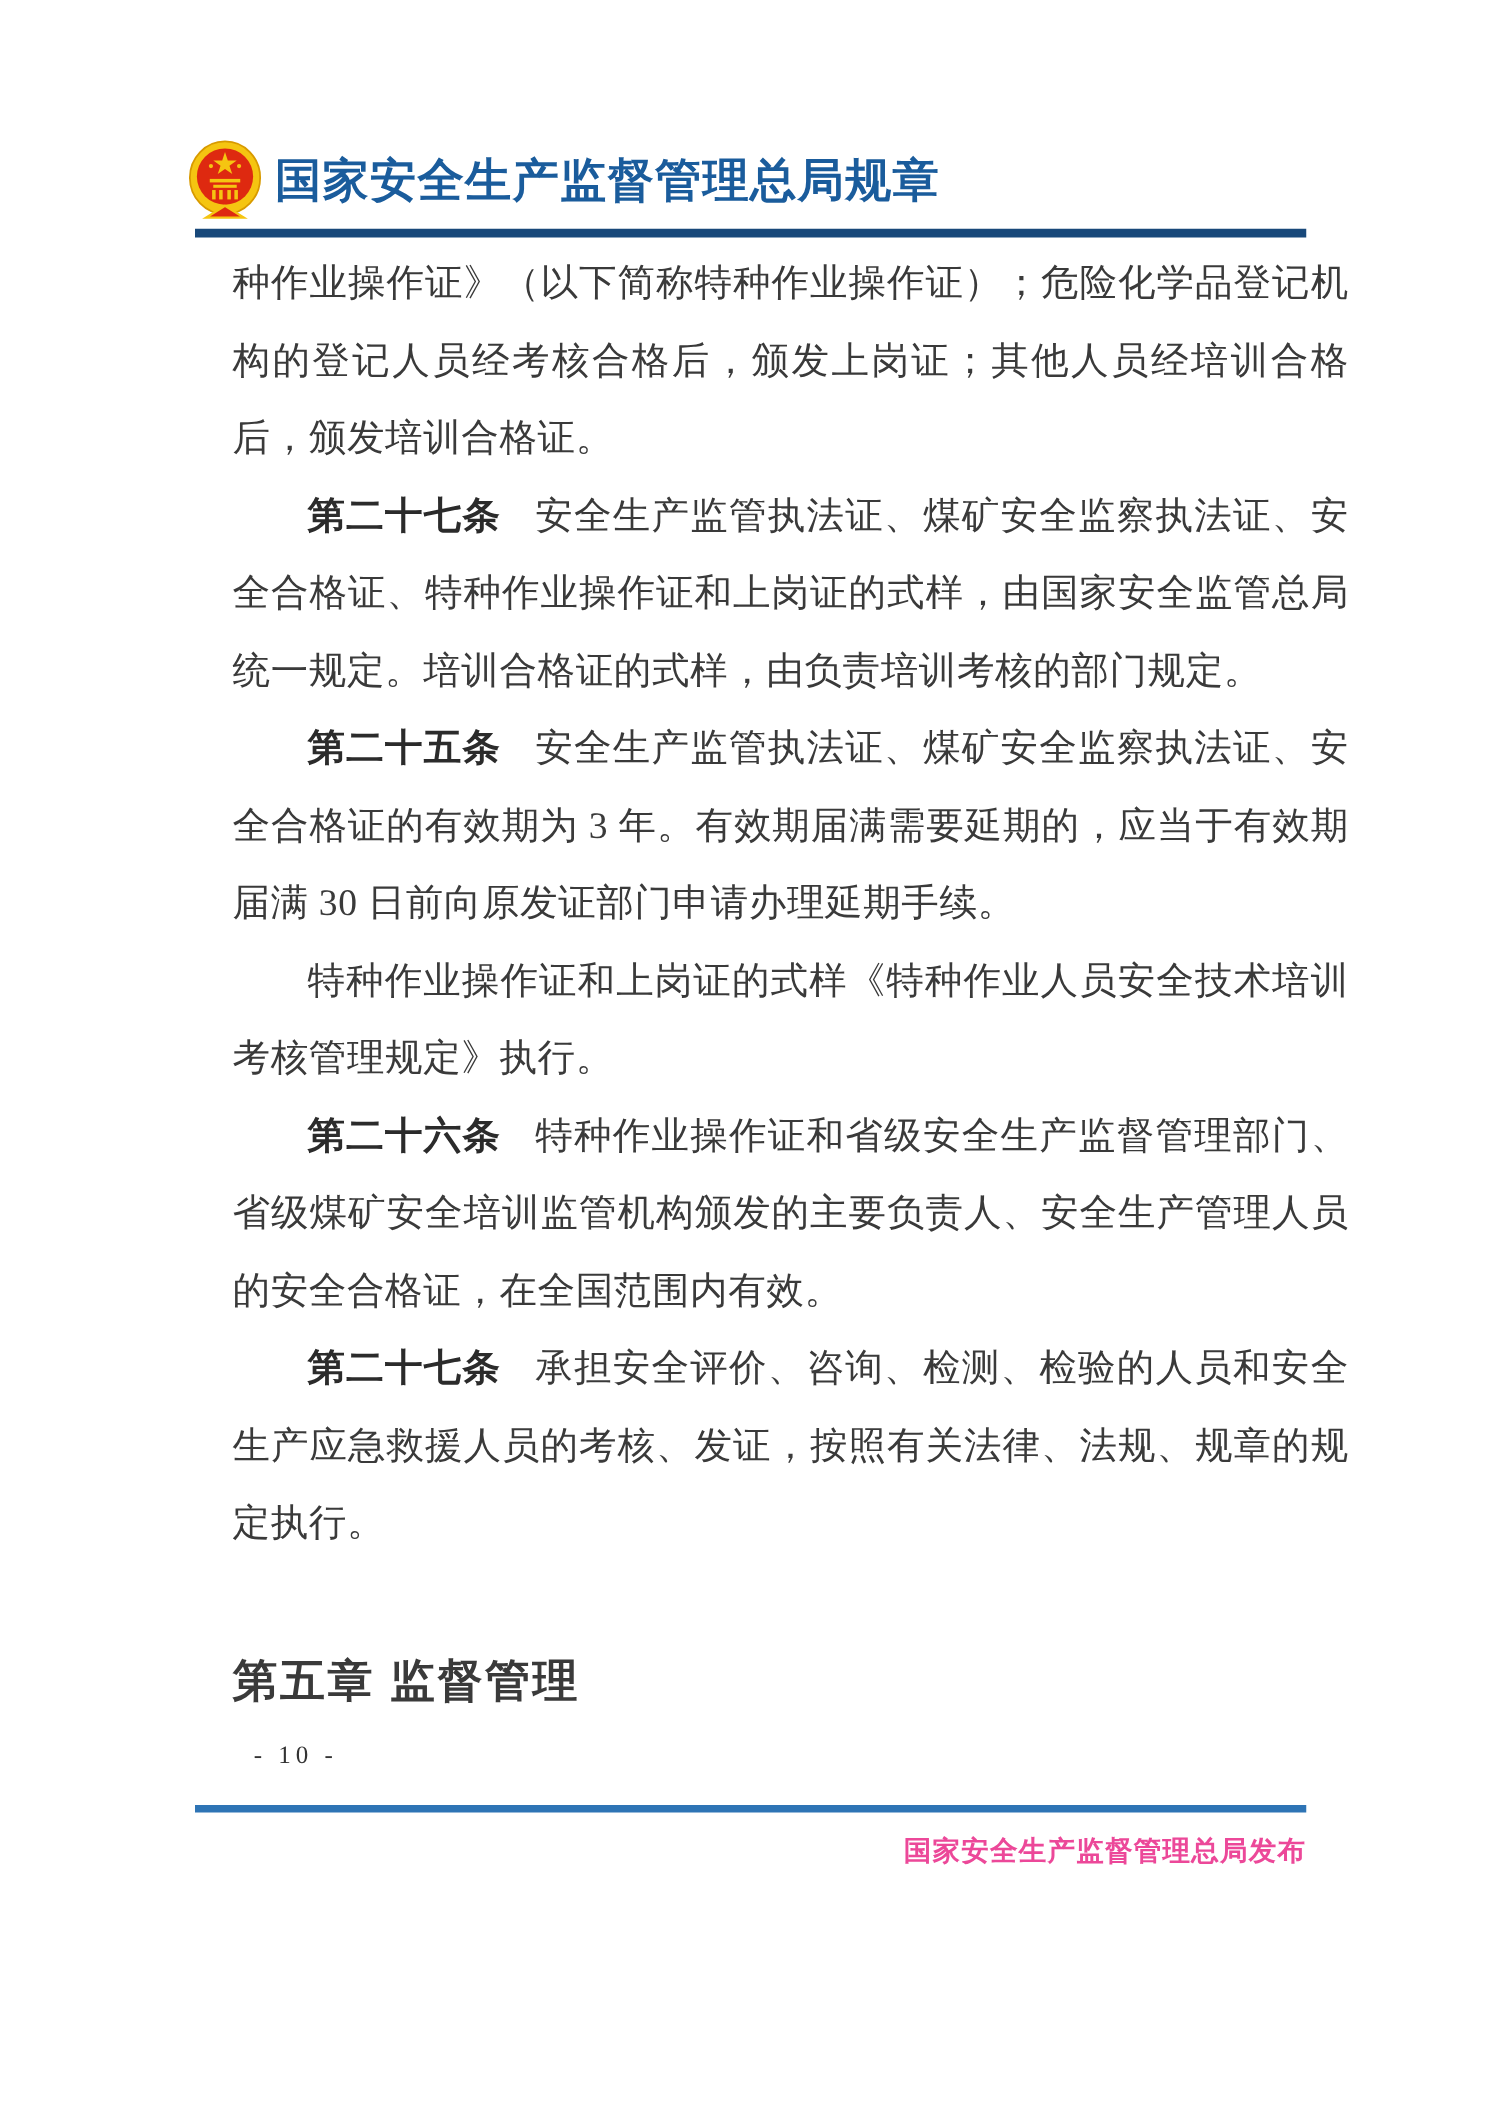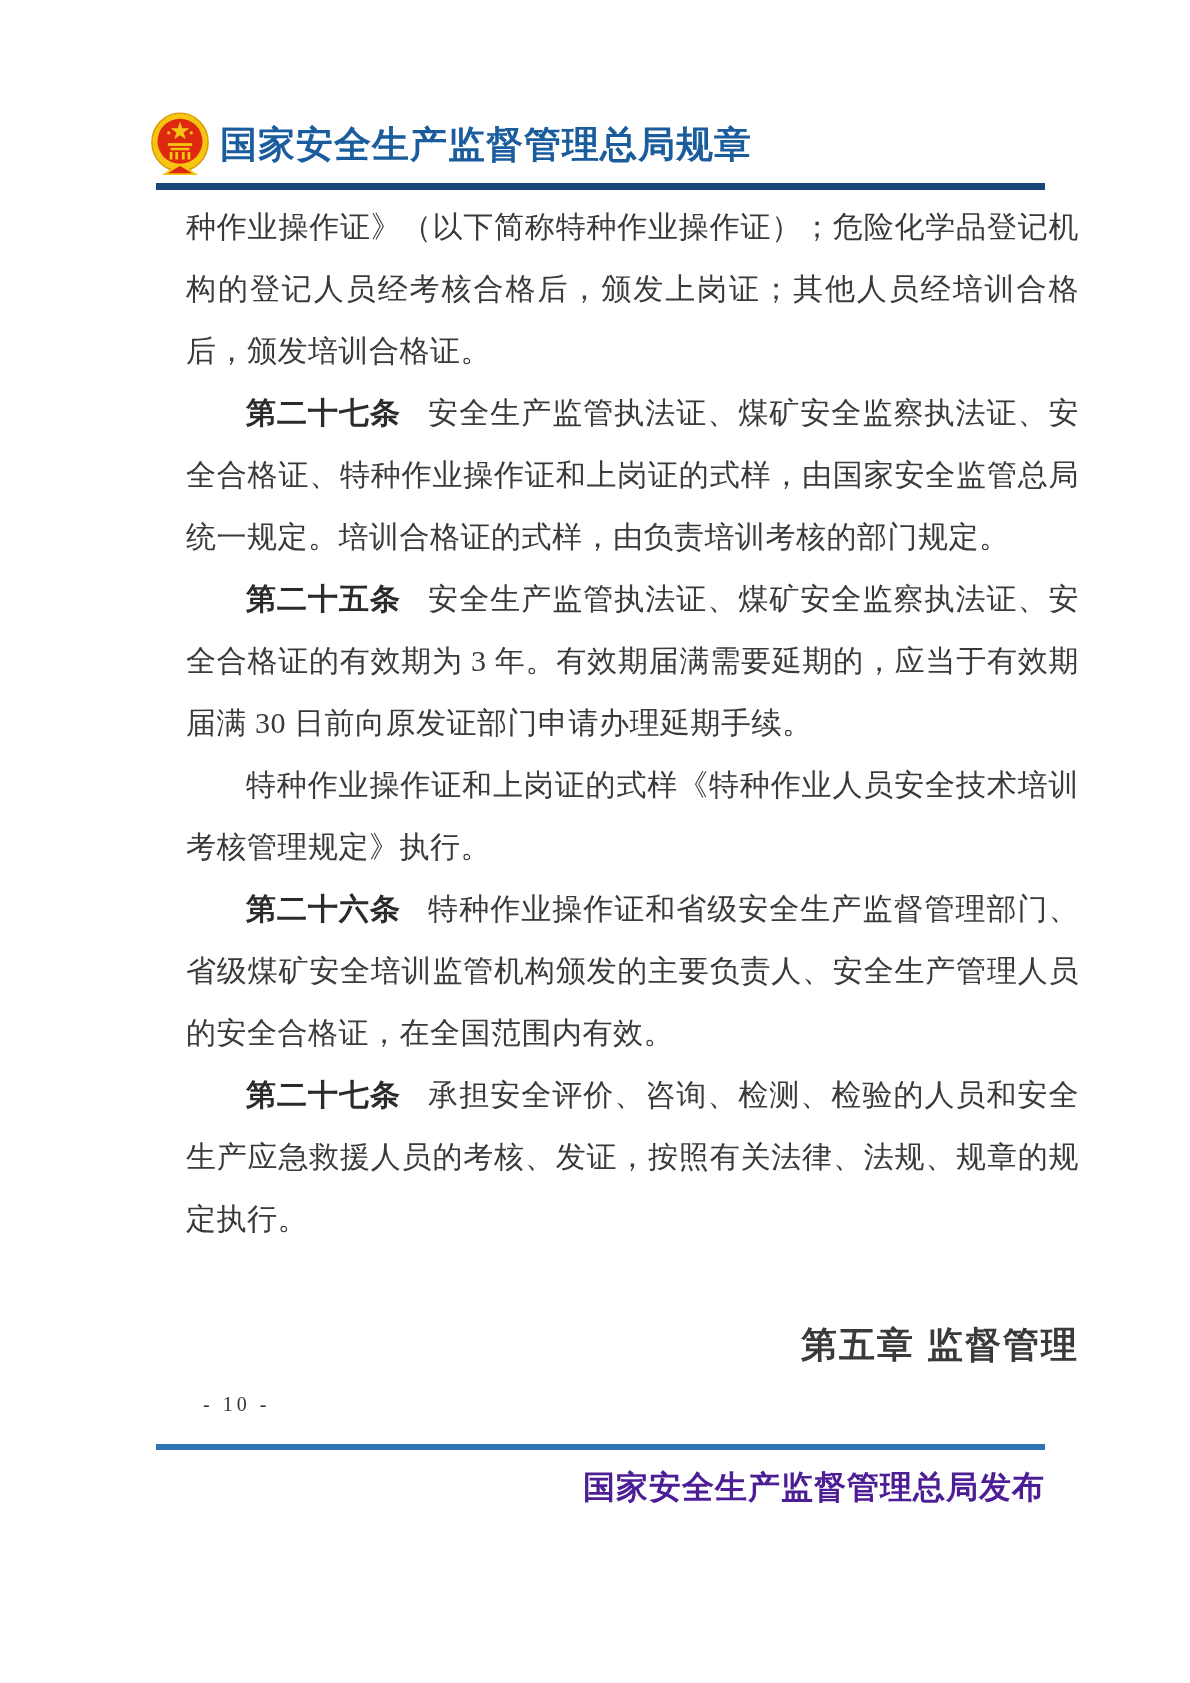--- a/index.html
+++ b/index.html
@@ -50,21 +50,21 @@
   .para.no-indent { text-indent: 0; }
   .lead {
     font-family: "Liberation Sans", sans-serif;
     font-weight: bold;
     color: #2b2b2b;
     margin-right: 0.9em;
   }
   .lead:empty { margin-right: 0; }
   .chapter {
     margin: 64px 0 0 0;
-    text-align: right;
+    text-align: left;
     text-indent: 0;
     font-family: "Liberation Sans", sans-serif;
     font-weight: bold;
     font-size: 36px;
     color: #3a3a3a;
     letter-spacing: 2px;
   }
 
   
   .page-number {
@@ -77,22 +77,22 @@
     letter-spacing: 4px;
     margin-left: 48px;
   }
   .footer-rule { top: 1444px; height: 6px; background: #2e74b5; }
   .publisher {
     position: absolute;
     top: 1466px;
     right: 145px;
     font-family: "Liberation Sans", sans-serif;
     font-weight: bold;
-    font-size: 32px;
-    color: #4c1d95;
+    font-size: 22px;
+    color: #ec4899;
     letter-spacing: 1px;
   }
 </style>
 </head>
 <body>
 
 <div class="page">
 
   <header class="doc-header">
     <svg class="emblem" viewBox="0 0 64 70" xmlns="http://www.w3.org/2000/svg" aria-hidden="true">

